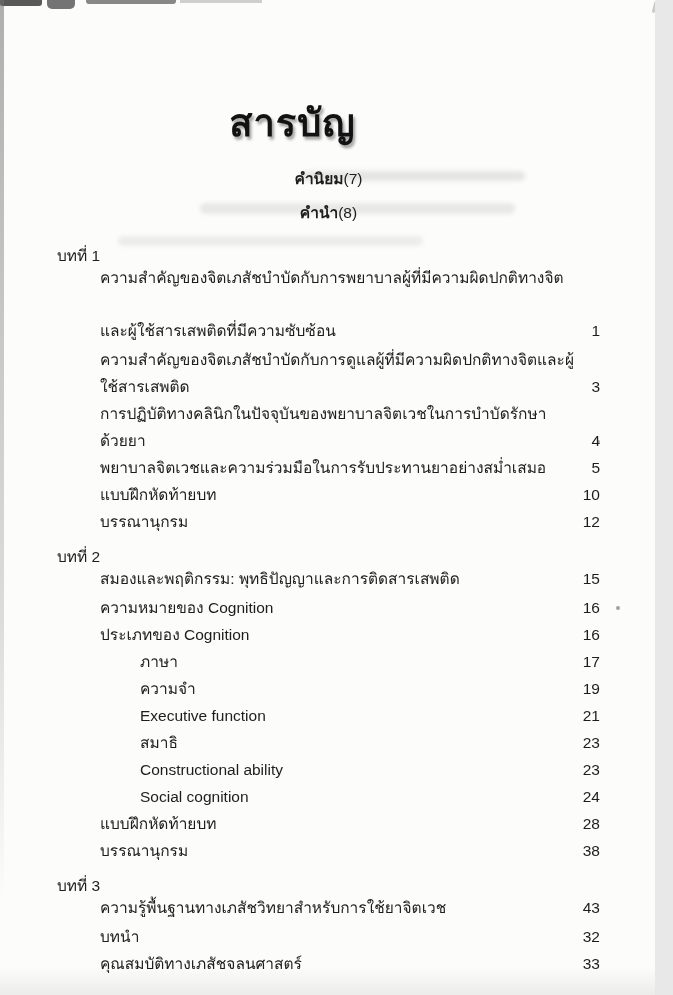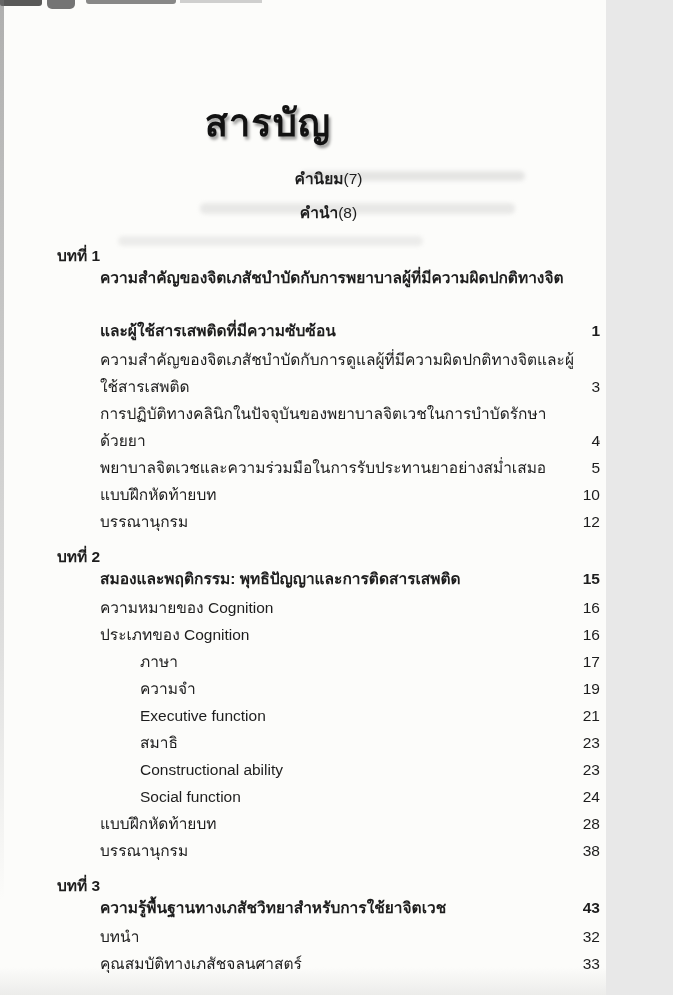--- a/index.html
+++ b/index.html
@@ -3,21 +3,21 @@
 <meta charset="utf-8">
 <style>
   html,body { margin:0; padding:0; }
   body {
     width:673px; height:995px;
     background:#e8e8e8;
     font-family:"Liberation Sans","DejaVu Sans",sans-serif;
   }
   .page {
     position:relative;
-    width:606px; height:995px;
+    width:655px; height:995px;
     background:#fcfcfa;
     overflow:hidden;
     color:#1d1d1d;
   }
 
   
   .artifact { position:absolute; pointer-events:none; }
   .smudge-top-1 { left:0; top:0; width:42px; height:6px; background:#2f2f2f; opacity:.8; border-radius:0 0 3px 2px; }
   .smudge-top-2 { left:47px; top:0; width:28px; height:9px; background:#3a3a3a; opacity:.7; border-radius:0 0 5px 5px; }
   .smudge-top-3 { left:86px; top:0; width:90px; height:4px; background:#4a4a4a; opacity:.65; border-radius:0 0 3px 3px; }
@@ -54,21 +54,21 @@
     font-size:15.5px;
   }
 
   .fm-row { display:flex; justify-content:center; line-height:34px; }
   .fm-label { font-weight:bold; }
   .fm-page { font-weight:normal; }
 
   .chapter { margin-top:6px; }
   .chapter.first { margin-top:10px; }
 
-  .ch-head { display:flex; font-weight:bold; }
+  .ch-head { display:flex; font-weight:normal; }
   .ch-prefix { flex:none; width:43px; line-height:31px; white-space:nowrap; }
   .ch-lines { flex:1; display:flex; flex-direction:column; }
   .ch-lines .ln { line-height:31px;margin-top:22px; }
   .ch-page { flex:none; align-self:flex-end; line-height:31px; min-width:26px; text-align:right; }
 
   .item { display:flex;justify-content:flex-end; }
   .item-lines { flex:1; display:flex; flex-direction:column; }
   .item-lines .ln { line-height:27px; }
   .item.lvl1 > .item-lines { padding-left:43px; }
   .item.lvl2 > .item-lines { padding-left:83px; }
@@ -195,21 +195,21 @@
               <span class="item-page">23</span>
             </div>
             <div class="item lvl2">
               <span class="item-lines">
                 <span class="ln">Constructional ability</span>
               </span>
               <span class="item-page">23</span>
             </div>
             <div class="item lvl2">
               <span class="item-lines">
-                <span class="ln">Social function</span>
+                <span class="ln">Social cognition</span>
               </span>
               <span class="item-page">24</span>
             </div>
             <div class="item lvl1">
               <span class="item-lines">
                 <span class="ln">แบบฝึกหัดท้ายบท</span>
               </span>
               <span class="item-page">28</span>
             </div>
             <div class="item lvl1">

